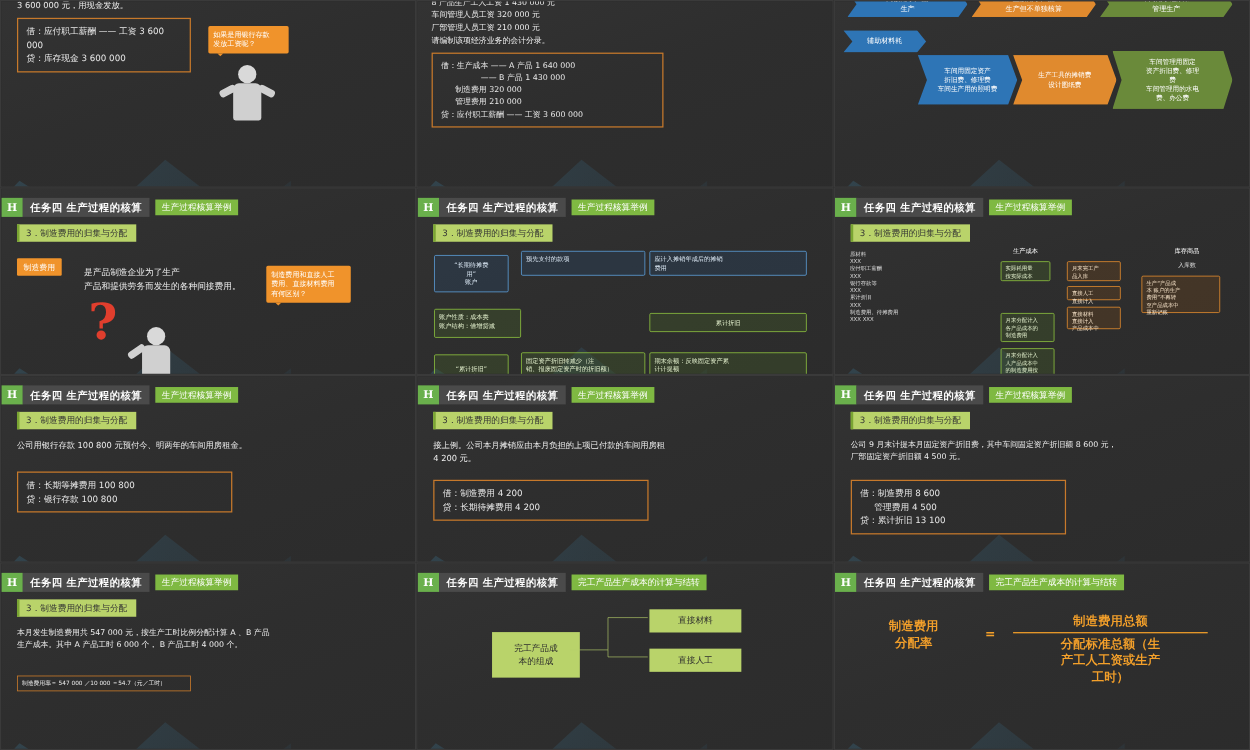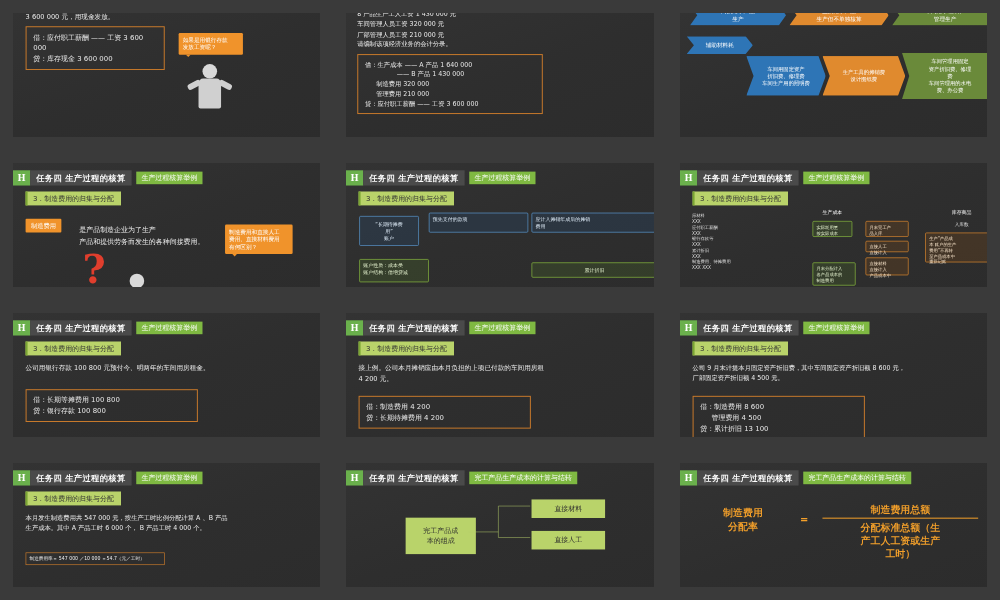--- a/index.html
+++ b/index.html
@@ -1,18 +1,18 @@
 <!DOCTYPE html>
 <html><head>
 <meta charset="utf-8">
 <style>
   html,body{margin:0;padding:0;background:#3a3a3a;}
   body{width:1000px;height:600px;font-family:"DejaVu Sans","Liberation Sans",sans-serif;overflow:hidden;}
   .grid{display:grid;grid-template-columns:repeat(3,333.3px);grid-template-rows:repeat(4,150px);width:1000px;height:600px;}
-  .slide{position:relative;background:#2b2b2b;overflow:hidden;margin:12px;border:1px solid #3a3a3a;box-sizing:border-box;}
+  .slide{position:relative;background:#2b2b2b;overflow:hidden;margin:0;border:1px solid #3a3a3a;box-sizing:border-box;}
   .slide-inner{position:absolute;left:0;top:0;width:1000px;height:563px;transform:scale(0.3313);transform-origin:0 0;
      background:#2f2f2f;overflow:hidden;}
   
   .bg{position:absolute;inset:0;background:
       linear-gradient(160deg,#333 0%,#2e2e2e 40%,#2b2b2b 100%);}
   .bg:before{content:"";position:absolute;left:-10%;bottom:-40%;width:80%;height:90%;
      background:linear-gradient(120deg,rgba(60,120,150,.35),rgba(40,80,110,.08));
      clip-path:polygon(0% 60%,18% 30%,40% 52%,62% 20%,85% 48%,100% 30%,100% 100%,0% 100%);}
   .bg:after{content:"";position:absolute;left:-5%;bottom:-45%;width:70%;height:80%;
      background:linear-gradient(120deg,rgba(90,160,190,.25),rgba(40,80,110,.05));

